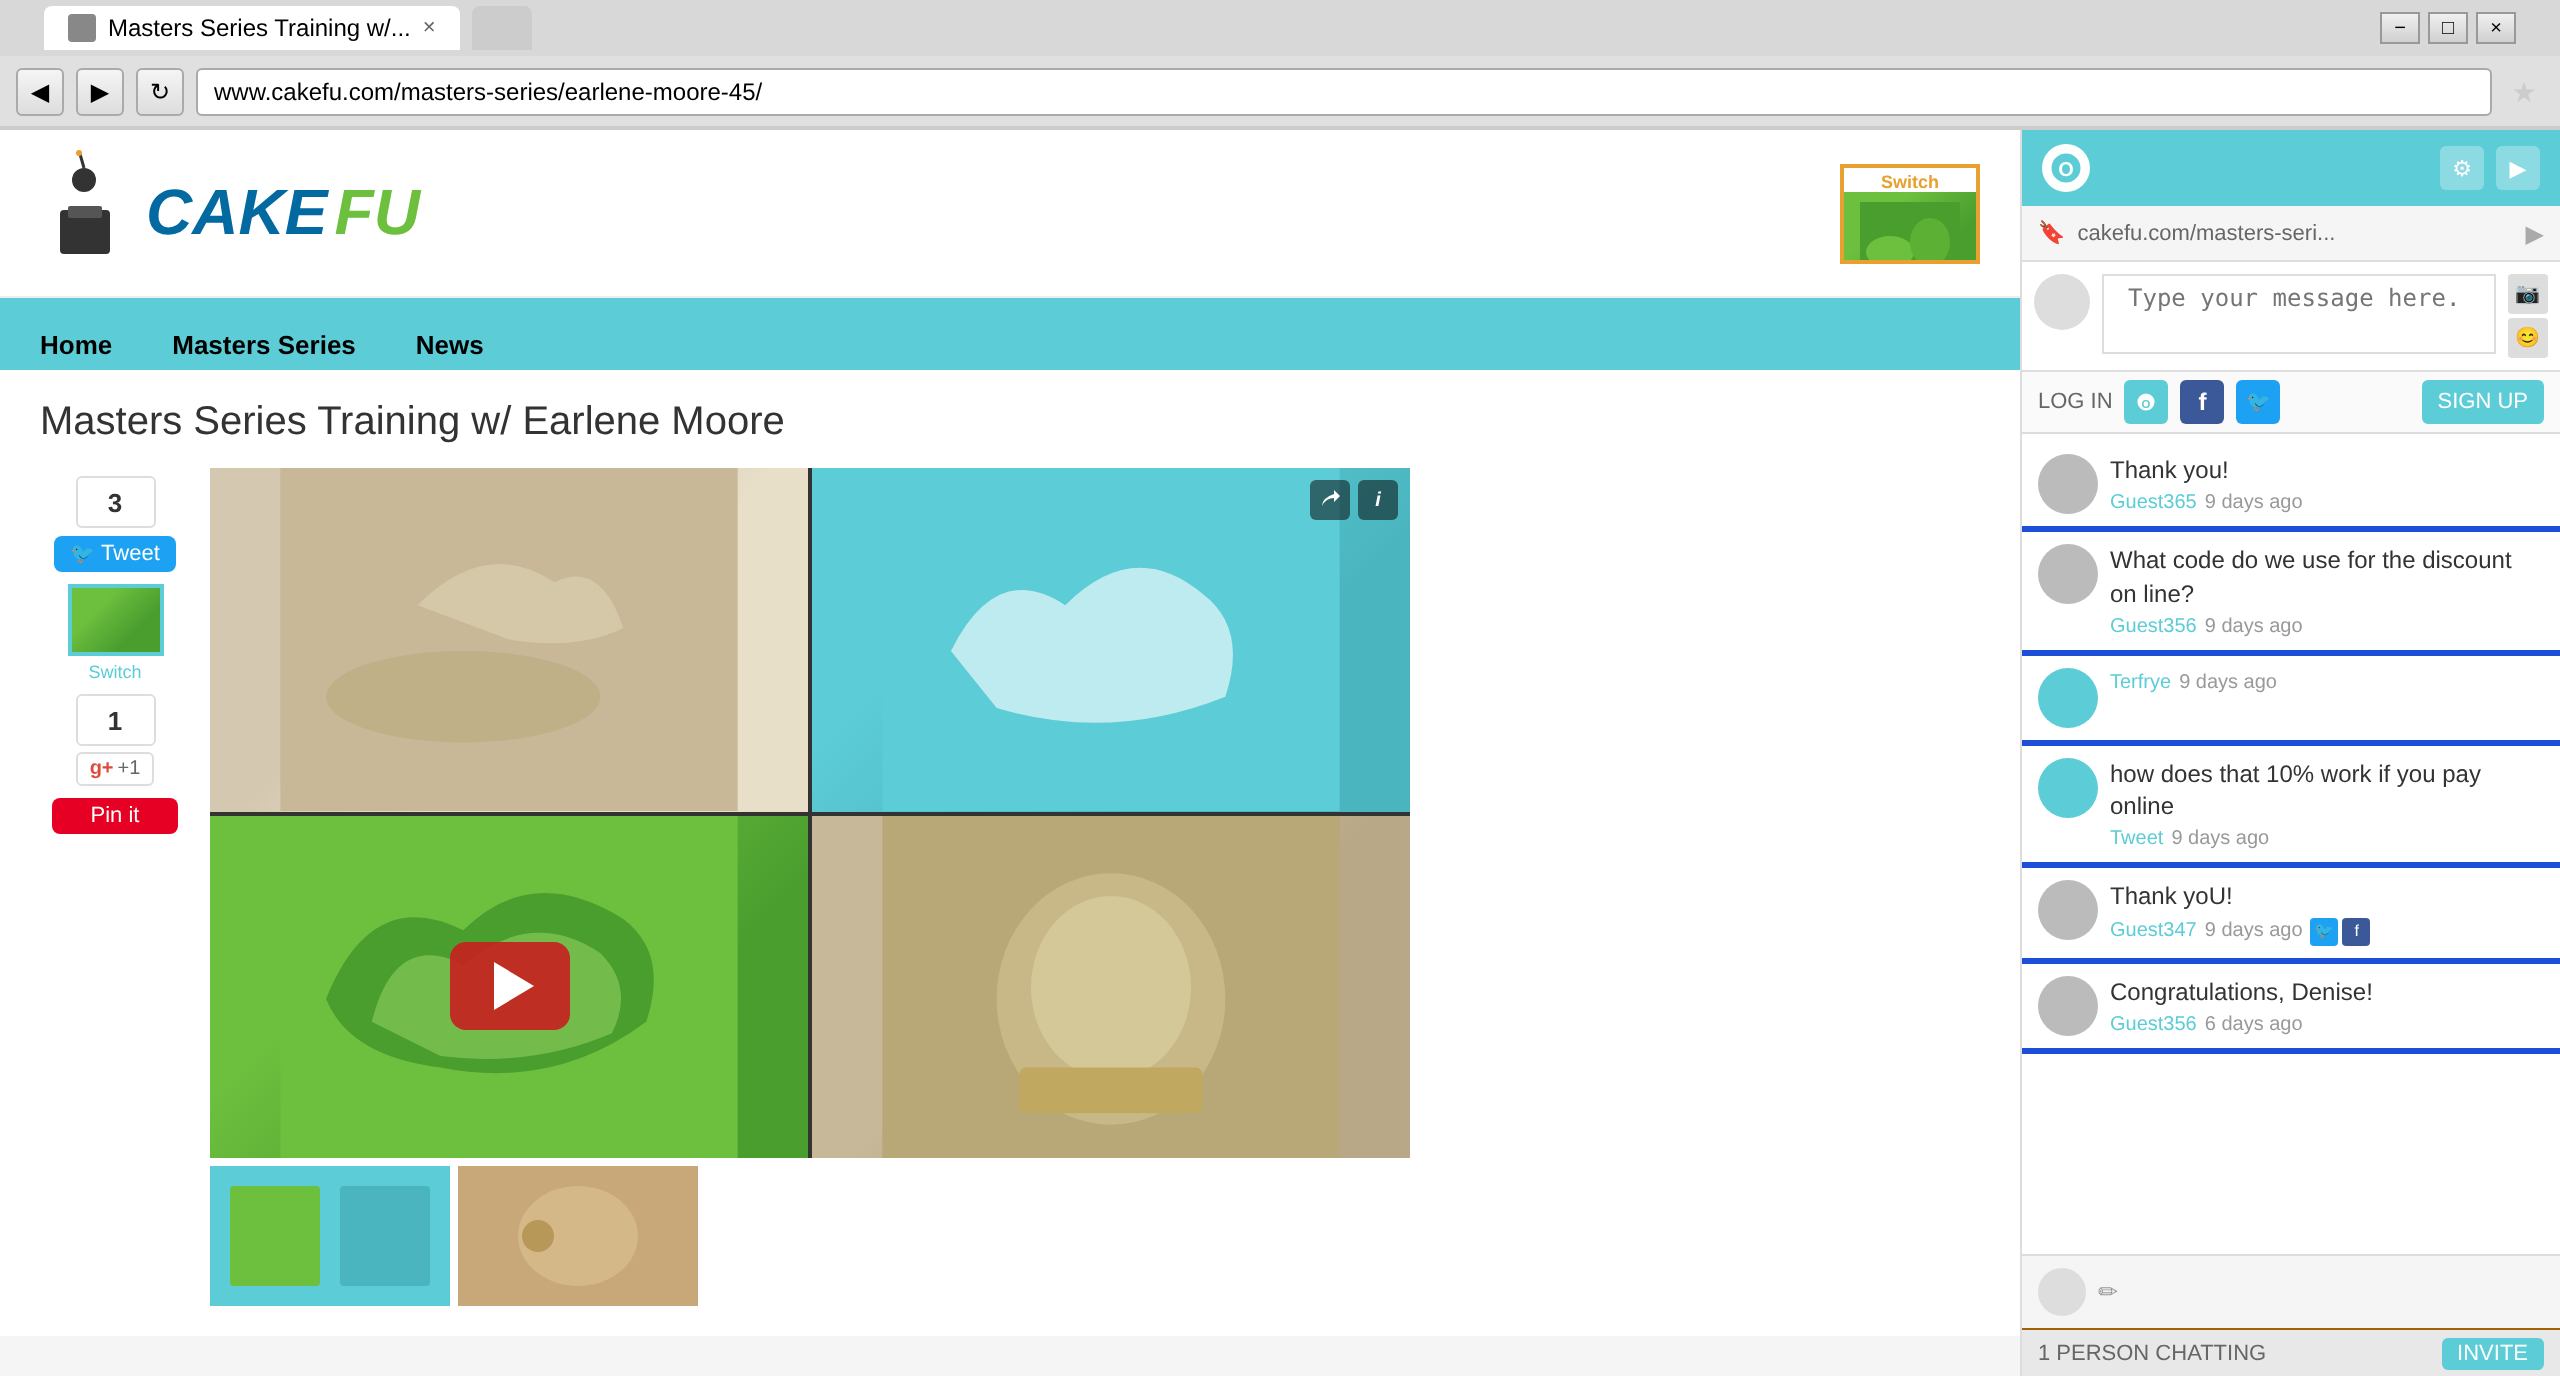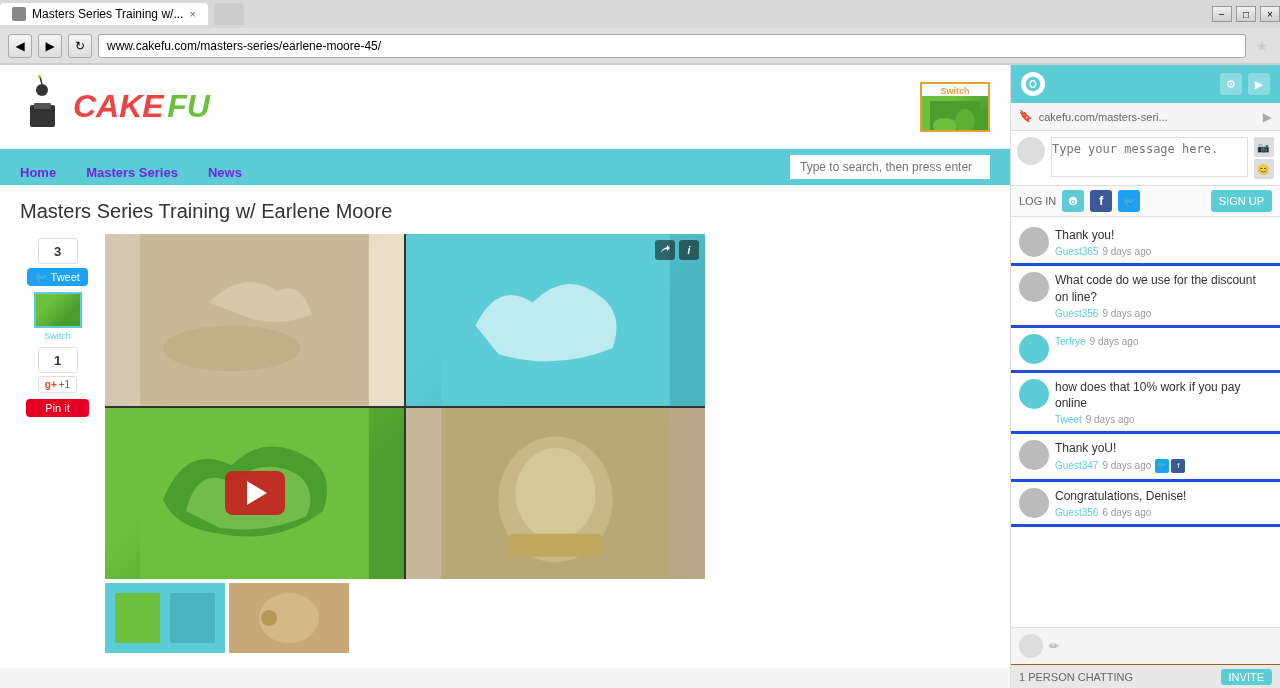--- a/index.html
+++ b/index.html
@@ -1,20 +1,20 @@
 <!DOCTYPE html>
 <html><head>
   <meta charset="utf-8">
   <style>
     * { margin: 0; padding: 0; box-sizing: border-box; }
     body { font-family: Arial, sans-serif; font-size: 13px; background: #f0f0f0; width: 1280px; height: 688px; overflow: hidden; }
 
     
     .browser-chrome { background: #e8e8e8; border-bottom: 1px solid #ccc; }
-    .browser-title-bar { background: #d8d8d8; height: 28px; display: flex; align-items: center; padding: 0 0; gap: 6px; }
+    .browser-title-bar { background: #d8d8d8; height: 28px; display: flex; align-items: center; padding: 0 22px; gap: 6px; }
     .browser-tab { background: white; border-radius: 4px 4px 0 0; padding: 4px 12px; font-size: 12px; display: flex; align-items: center; gap: 6px; height: 22px; }
     .browser-tab-favicon { width: 14px; height: 14px; background: #888; border-radius: 2px; }
     .browser-tab-close { color: #666; font-size: 11px; cursor: pointer; }
     .browser-tab-empty { background: #ccc; border-radius: 4px 4px 0 0; padding: 4px 12px; height: 22px; width: 30px; }
     .window-controls { margin-left: auto; display: flex; gap: 4px; }
     .window-btn { width: 20px; height: 16px; border: 1px solid #999; background: linear-gradient(to bottom, #f0f0f0, #d0d0d0); font-size: 10px; display: flex; align-items: center; justify-content: center; cursor: pointer; }
 
     .browser-toolbar { background: #e0e0e0; height: 36px; display: flex; align-items: center; padding: 0 8px; gap: 6px; border-bottom: 1px solid #ccc; }
     .nav-btn { width: 24px; height: 24px; background: linear-gradient(to bottom, #f5f5f5, #ddd); border: 1px solid #aaa; border-radius: 3px; display: flex; align-items: center; justify-content: center; font-size: 12px; cursor: pointer; }
     .address-bar { flex: 1; height: 24px; border: 1px solid #aaa; border-radius: 3px; background: white; padding: 0 8px; font-size: 12px; display: flex; align-items: center; }
@@ -23,27 +23,27 @@
     
     .main-container { display: flex; height: calc(688px - 64px); }
     .website-area { flex: 1; background: #f5f5f5; overflow: hidden; }
     .chat-panel { width: 270px; background: white; border-left: 1px solid #ddd; display: flex; flex-direction: column; }
 
     
     .site-header { background: white; padding: 10px 20px; display: flex; align-items: center; justify-content: space-between; border-bottom: 1px solid #eee; }
     .logo-area { display: flex; align-items: center; }
     .logo-icon { font-size: 32px; margin-right: 8px; color: #333; }
     .logo-text { font-size: 32px; font-weight: bold; }
-    .logo-cake { color: #ef4444; font-style: italic; }
+    .logo-cake { color: #0369a1; font-style: italic; }
     .logo-fu { color: #6dbf3e; font-style: italic; }
     .switch-thumb { width: 70px; height: 50px; border: 2px solid #e8a030; overflow: hidden; }
     .switch-thumb-placeholder { width: 100%; height: 100%; background: linear-gradient(135deg, #6dbf3e 30%, #4a9e2e 70%); display: flex; align-items: center; justify-content: center; font-size: 10px; color: white; }
 
     .nav-bar { background: #5cccd6; height: 36px; display: flex; align-items: center; padding: 0 20px; gap: 30px; }
-    .nav-item { color: #6d28d9; font-size: 13px; font-weight: bold; cursor: pointer; text-decoration: none; margin-top: 10px; }
+    .nav-item { color: #000000; font-size: 13px; font-weight: bold; cursor: pointer; text-decoration: none; margin-top: 10px; }
     .search-box { margin-left: auto; background: white; border: none; padding: 4px 10px; font-size: 12px; color: #999; width: 200px; height: 24px; }
 
     .page-content { padding: 15px 20px; background: white; }
     .page-title { font-size: 20px; color: #333; font-weight: normal; margin-bottom: 11px; }
     .video-container { width: 600px; height: 345px; background: #333; display: grid; grid-template-columns: 1fr 1fr; grid-template-rows: 1fr 1fr; gap: 2px; overflow: hidden; }
     .video-cell { background: #555; overflow: hidden; position: relative; }
     .video-cell-1 { background: linear-gradient(135deg, #d4c8b0 40%, #e8dfc8 60%); }
     .video-cell-2 { background: linear-gradient(135deg, #5cccd6 30%, #4ab5be 70%); }
     .video-cell-3 { background: linear-gradient(135deg, #6dbf3e 30%, #4a9e2e 70%); }
     .video-cell-4 { background: linear-gradient(135deg, #c8b89a 40%, #b8a888 60%); }
@@ -66,21 +66,21 @@
     .chat-header-actions { margin-left: auto; display: flex; gap: 6px; }
     .chat-action-btn { width: 22px; height: 22px; background: rgba(255,255,255,0.3); border-radius: 3px; display: flex; align-items: center; justify-content: center; color: white; font-size: 11px; cursor: pointer; }
 
     .chat-url-bar { background: #f5f5f5; height: 28px; display: flex; align-items: center; padding: 0 8px; gap: 6px; border-bottom: 1px solid #ddd; }
     .chat-url-icon { color: #666; font-size: 11px; }
     .chat-url-text { font-size: 11px; color: #666; flex: 1; overflow: hidden; text-overflow: ellipsis; white-space: nowrap; }
     .chat-url-go { color: #aaa; font-size: 12px; }
 
     .chat-message-input { padding: 6px; border-bottom: 1px solid #ddd; display: flex; gap: 6px; align-items: flex-start; }
     .chat-avatar { width: 28px; height: 28px; background: #ddd; border-radius: 50%; flex-shrink: 0; }
-    .chat-input-box { flex: 1; border: 1px solid #ddd; padding: 4px 0; font-size: 12px; color: #999; min-height: 40px; resize: none; }
+    .chat-input-box { flex: 1; border: 1px solid #ddd; padding: 4px 12px; font-size: 12px; color: #999; min-height: 40px; resize: none; }
     .chat-input-actions { display: flex; flex-direction: column; gap: 2px; }
     .chat-input-btn { width: 20px; height: 20px; background: #ddd; border-radius: 2px; display: flex; align-items: center; justify-content: center; font-size: 10px; color: #666; cursor: pointer; }
 
     .auth-bar { display: flex; align-items: center; padding: 4px 8px; gap: 6px; border-bottom: 1px solid #ddd; background: #fafafa; }
     .login-text { font-size: 11px; color: #666; }
     .auth-btn { height: 22px; border-radius: 3px; border: none; cursor: pointer; font-size: 11px; display: flex; align-items: center; justify-content: center; padding: 0 6px; }
     .auth-btn-cakefu { background: #5cccd6; color: white; width: 22px; font-weight: bold; }
     .auth-btn-fb { background: #3b5998; color: white; width: 22px; }
     .auth-btn-tw { background: #1da1f2; color: white; width: 22px; }
     .signup-btn { background: #5cccd6; color: white; padding: 0 8px; border-radius: 3px; font-size: 11px; height: 22px; border: none; cursor: pointer; margin-left: auto; }
@@ -169,21 +169,20 @@
             </svg>
           </div>
         </div>
       </div>
     </div>
 
     <div class="nav-bar">
       <a class="nav-item">Home</a>
       <a class="nav-item">Masters Series</a>
       <a class="nav-item">News</a>
-      <input class="search-box" placeholder="Type to search, then press enter" style="">
     </div>
 
     <div class="page-content">
       <h1 class="page-title">Masters Series Training w/ Earlene Moore</h1>
 
       <div style="display:flex; gap:10px;">
 
         <div style="width:75px; display:flex; flex-direction:column; align-items:center; gap:6px; padding-top:4px;">
           <div class="tweet-section">
             <div class="count-badge">3</div>

